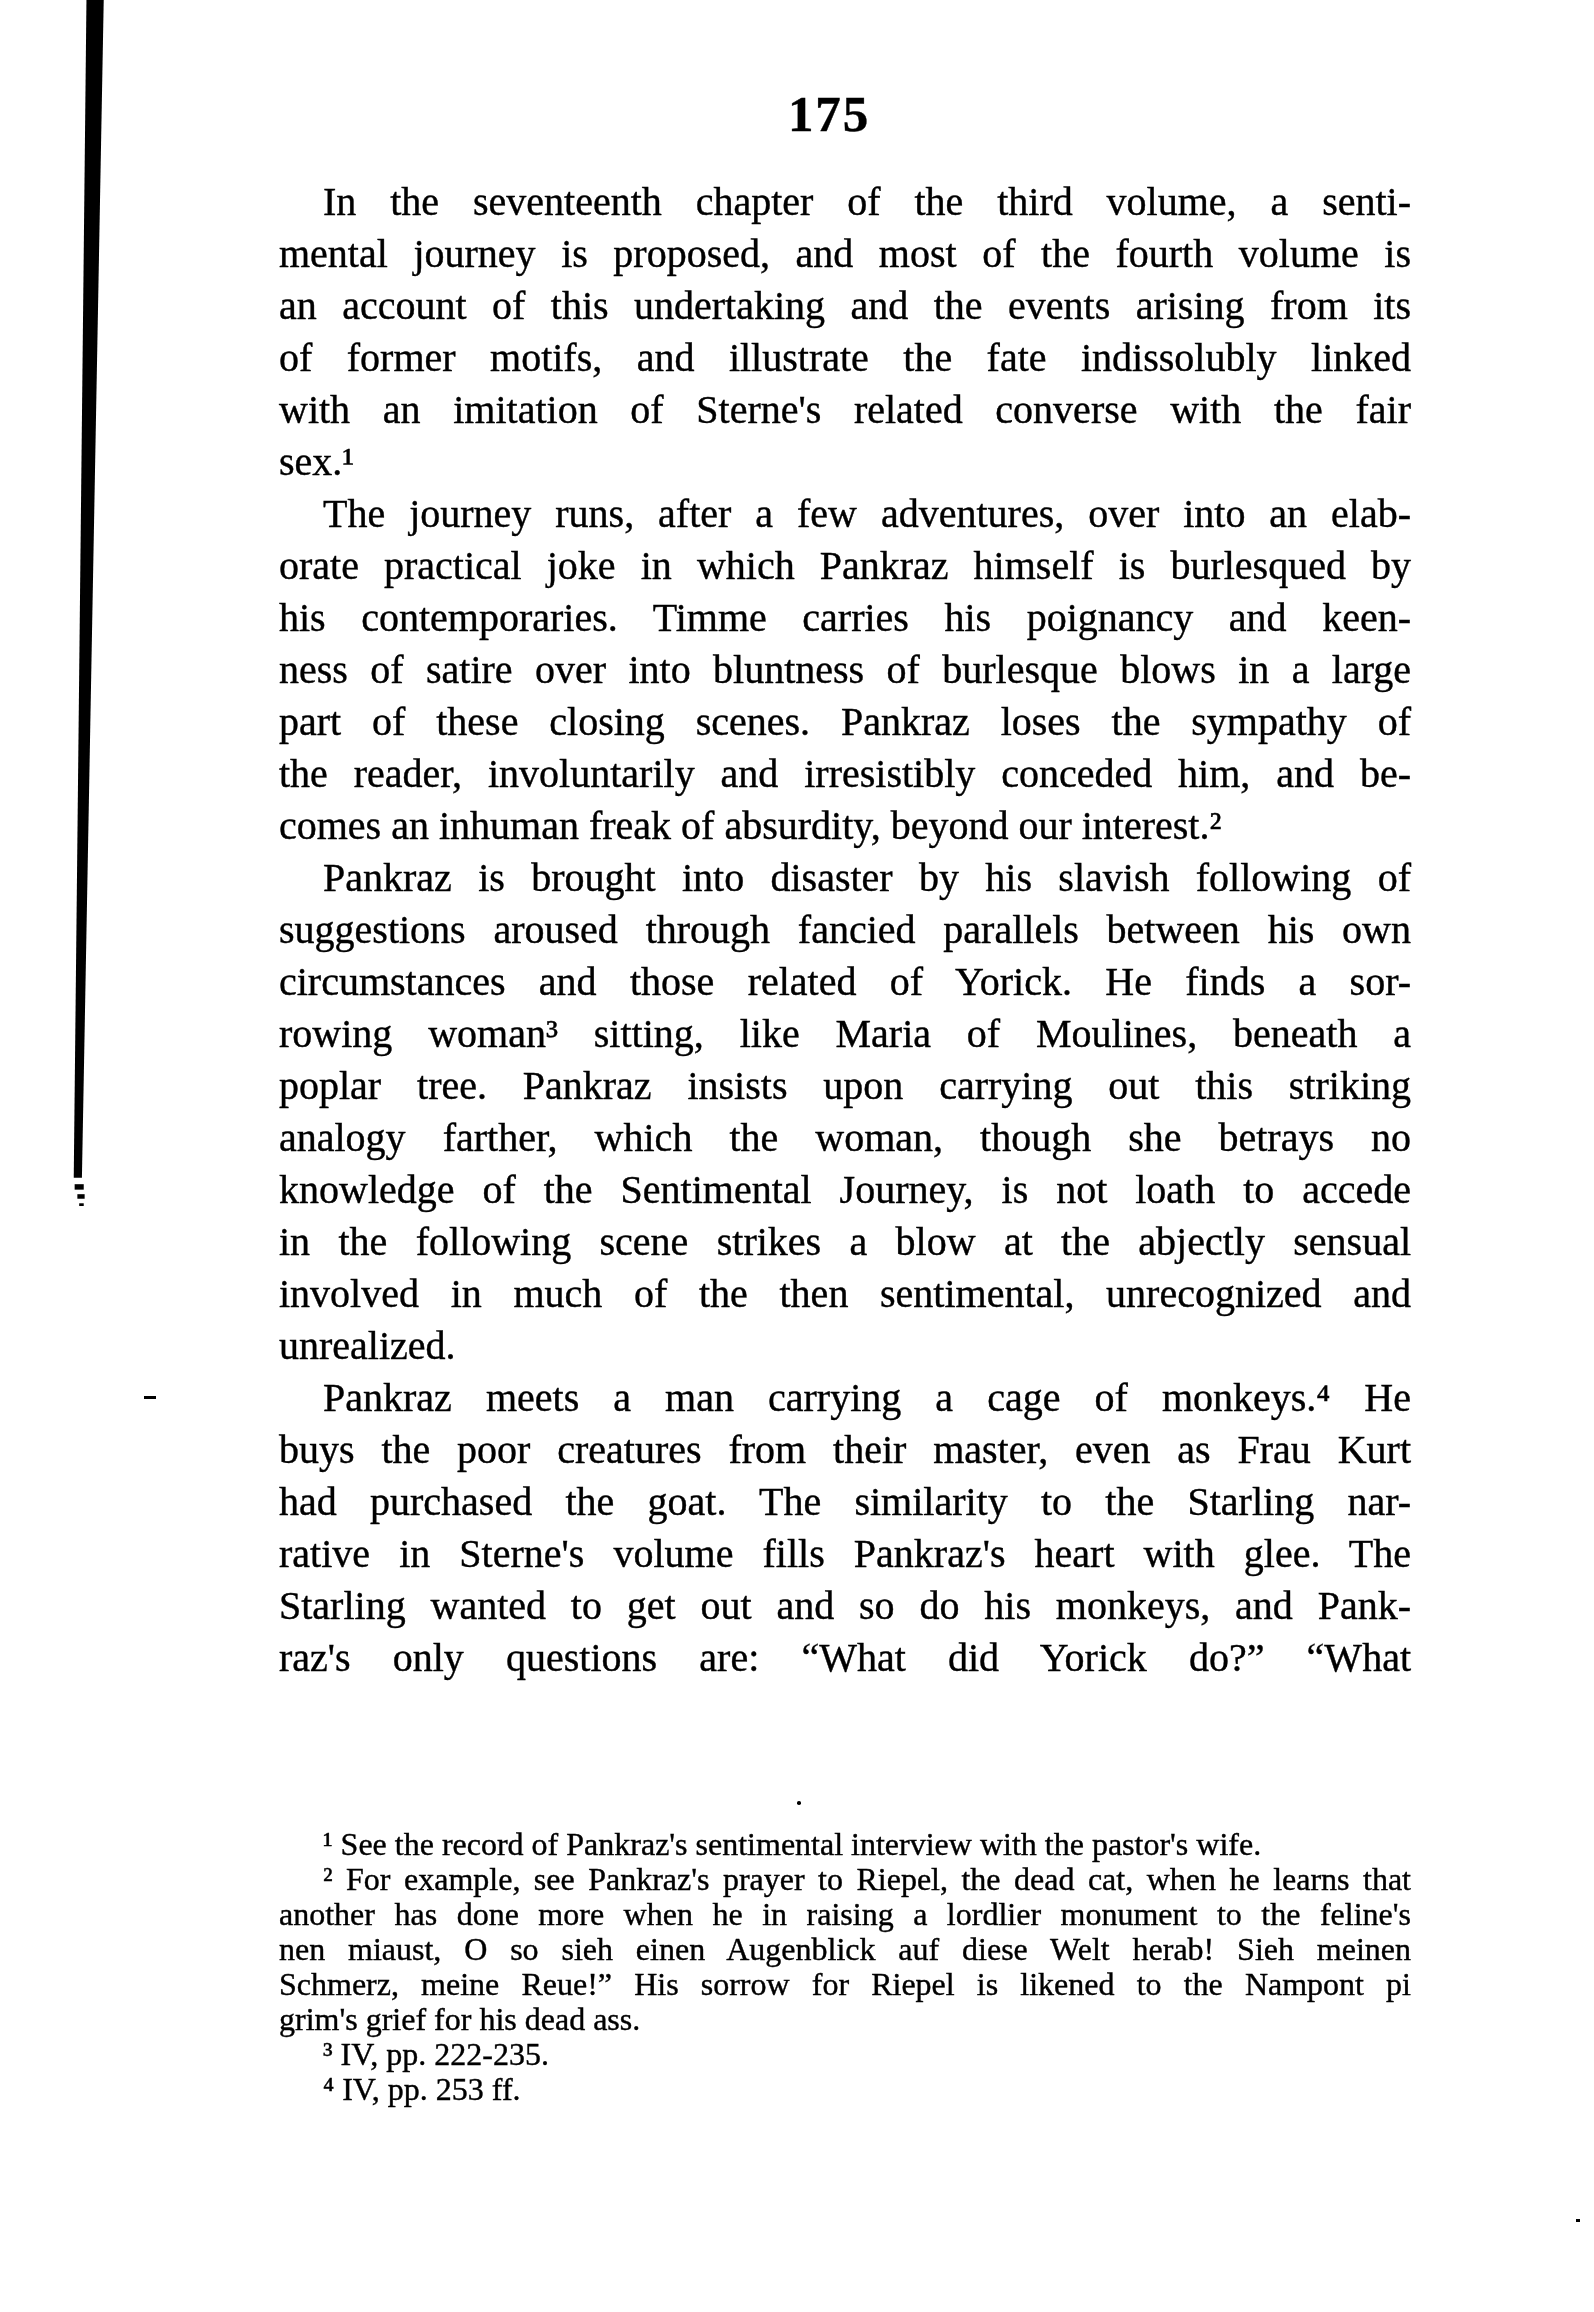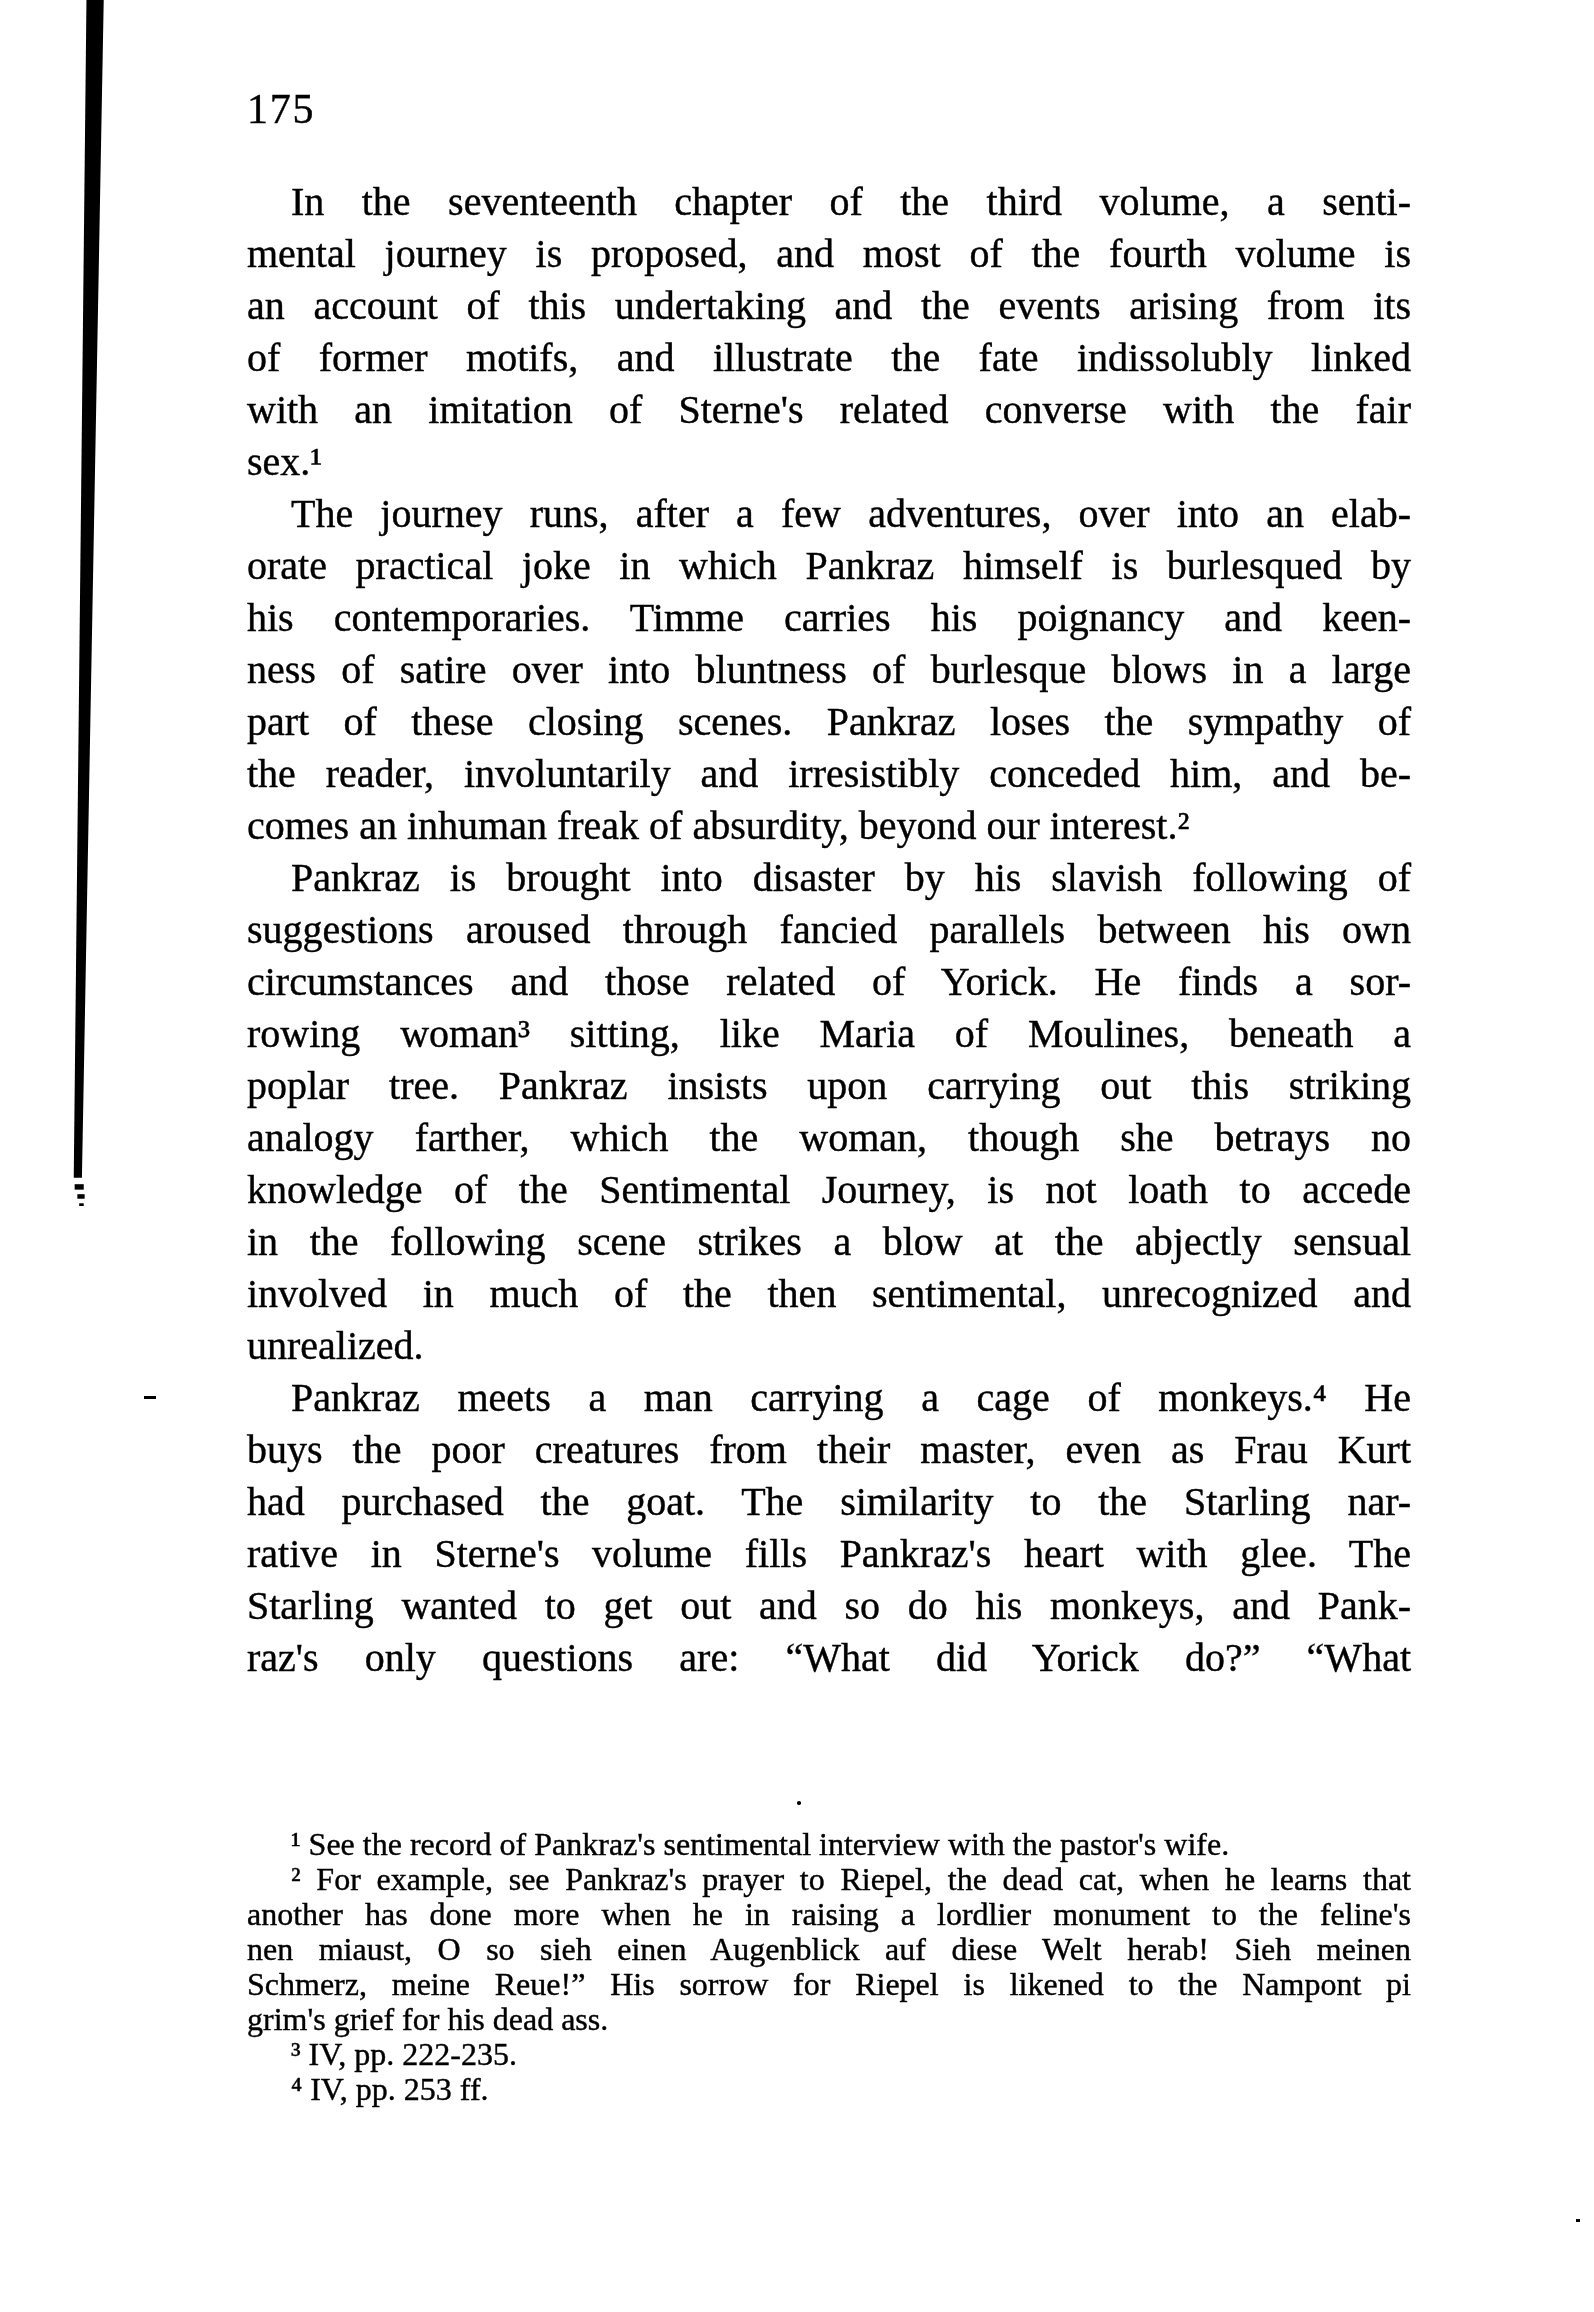--- a/index.html
+++ b/index.html
@@ -16,23 +16,23 @@
 
   
   .artifact-svg { position: absolute; left: 0; top: 0; }
   .speck { position: absolute; background: #000; }
 
   .page-number {
     position: absolute;
     left: 247px;
     top: 85px;
     width: 1164px;
-    text-align: left;
-    font-size: 42px;
-    font-weight: normal;
+    text-align: center;
+    font-size: 51px;
+    font-weight: bold;
     letter-spacing: 1.8px;
   }
 
   .body-text {
     position: absolute;
     left: 247px;
     top: 176px;
     width: 1164px;
     font-size: 40px;
     line-height: 52px;
@@ -42,20 +42,21 @@
     left: 247px;
     top: 1827px;
     width: 1164px;
     font-size: 32px;
     line-height: 35px;
   }
   .para { margin: 0; }
   .line {
     text-align: justify;
     text-align-last: left;
+    margin-left: 32px;
   }
   .line.just { text-align-last: justify; }
   .line.indent { padding-left: 44px; }
 
   .separator-dot {
     position: absolute;
     left: 797px;
     top: 1801px;
     width: 3.6px;
     height: 3.6px;

